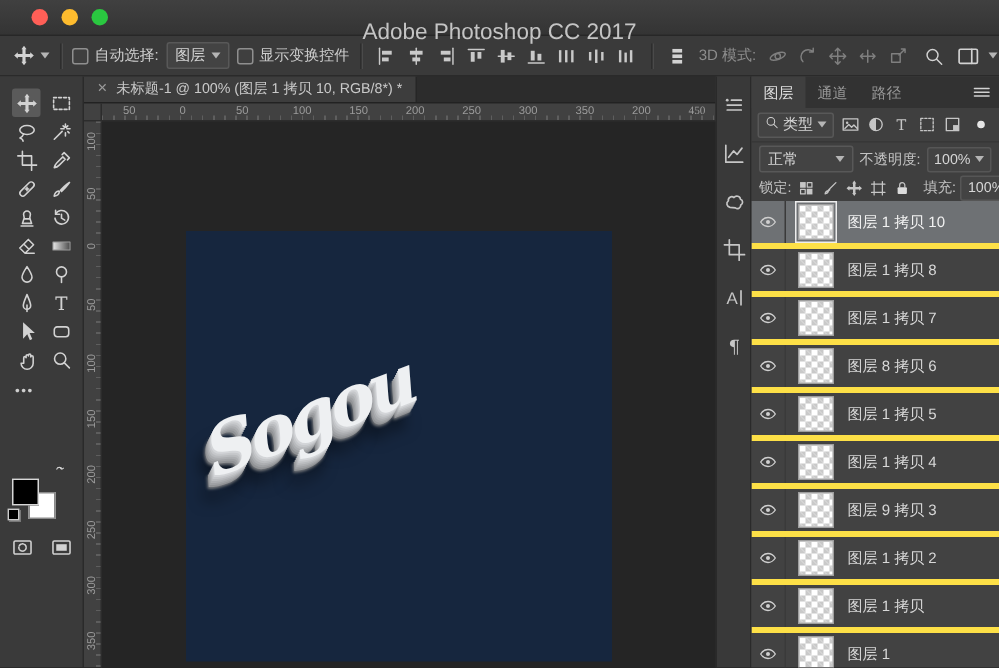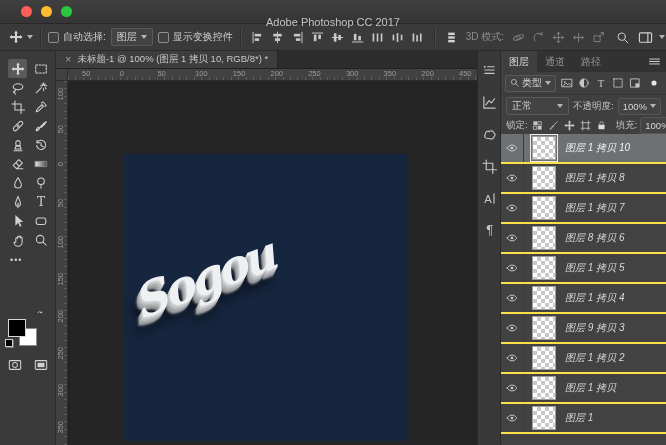--- a/index.html
+++ b/index.html
@@ -5,21 +5,21 @@
   html,body{margin:0;padding:0;}
   body{width:666px;height:445px;overflow:hidden;background:#1e1e1e;
        font-family:"Liberation Sans","DejaVu Sans",sans-serif;}
   .app{position:relative;width:666px;height:445px;background:#3a3a3a;color:#ccc;font-size:11px;}
 
   
   .titlebar{height:23px;background:linear-gradient(#404040,#343434);border-bottom:1px solid #272727;
             display:flex;align-items:center;position:relative;}
   .lights{display:flex;gap:9px;padding-left:21px;z-index:2;}
   .light{width:11px;height:11px;border-radius:50%;}
-  .title{position:absolute;left:0;right:0;text-align:center;font-size:11px;color:#c4c4c4;margin-top:20px;}
+  .title{position:absolute;left:0;right:0;text-align:center;font-size:15px;color:#c4c4c4;margin-top:20px;}
 
   
   .optionsbar{height:26px;background:#3a3a3a;border-bottom:1px solid #2a2a2a;
               display:flex;align-items:center;padding:0 6px;gap:5px;white-space:nowrap;}
   .obtn{display:flex;align-items:center;gap:2px;}
   .vsep{width:1px;height:17px;background:#2d2d2d;box-shadow:1px 0 0 #4a4a4a;margin:0 2px;flex:none;}
   .cbl{display:flex;align-items:center;gap:4px;font-size:10px;color:#cfcfcf;text-align:center;}
   .checkbox{width:9px;height:9px;border:1px solid #8f8f8f;border-radius:2px;background:#3f3f3f;flex:none;}
   .dd{display:inline-flex;align-items:center;gap:4px;background:#434343;border:1px solid #585858;
       border-radius:2px;height:16px;padding:0 5px;font-size:10px;color:#d6d6d6;}
@@ -88,21 +88,21 @@
   .filterrow .dd{height:15px;padding:0 4px;gap:3px;}
   .fic{width:17px;height:16px;display:flex;align-items:center;justify-content:center;}
   .blendrow{height:22px;display:flex;align-items:center;padding:0 5px;gap:4px;}
   .blend-dd{width:74px;justify-content:space-between;}
   .plabel{font-size:9.5px;color:#c3c3c3;flex:none;}
   .vdd{display:inline-flex;align-items:center;gap:3px;background:#434343;border:1px solid #565656;
        border-radius:2px;height:15px;padding:0 4px;font-size:9.5px;color:#d6d6d6;}
   .lockrow{height:17px;display:flex;align-items:center;padding:0 5px;gap:3px;}
   .lic{width:14px;height:14px;display:flex;align-items:center;justify-content:center;}
   .layerslist{flex:1;overflow:hidden;background:#424242;}
-  .lrow{height:28px;display:flex;align-items:center;border-bottom:2px solid #fde047;font-style:italic;}
+  .lrow{height:28px;display:flex;align-items:center;border-bottom:4px solid #fde047;}
   .lrow.selected{background:#6e7174;}
   .leye{width:22px;height:100%;display:flex;align-items:center;justify-content:center;
         border-right:1px solid #3a3a3a;flex:none;}
   .lthumb{width:24px;height:24px;margin:0 9px 0 8px;border:1px solid #9e9e9e;flex:none;box-sizing:border-box;}
   .checker{background-color:#fff;
      background-image:linear-gradient(45deg,#c9c9c9 25%,transparent 25%,transparent 75%,#c9c9c9 75%),
                       linear-gradient(45deg,#c9c9c9 25%,transparent 25%,transparent 75%,#c9c9c9 75%);
      background-size:8px 8px;background-position:0 0,4px 4px;}
   .lrow.selected .lthumb{outline:1px solid #ededed;outline-offset:1px;}
   .lname{font-size:10px;color:#d8d8d8;}
@@ -424,21 +424,21 @@
             <span class="hlabel" style="left: 14px;">50</span>
             <span class="hlabel" style="left: 51.7px;">0</span>
             <span class="hlabel" style="left: 89.4px;">50</span>
             <span class="hlabel" style="left: 127.1px;">100</span>
             <span class="hlabel" style="left: 164.8px;">150</span>
             <span class="hlabel" style="left: 202.5px;">200</span>
             <span class="hlabel" style="left: 240.2px;">250</span>
             <span class="hlabel" style="left: 277.9px;">300</span>
             <span class="hlabel" style="left: 315.6px;">350</span>
             <span class="hlabel" style="left: 353.3px;">200</span>
-            <span class="hlabel" style="left: 391px;">450</span>
+            <span class="hlabel" style="left: 391px; font-family: Liberation Serif, serif;">450</span>
           </div>
       </div>
       <div class="docbody">
         <div class="vruler" id="vruler">
             <span class="vlabel" style="top: 7px;">100</span>
             <span class="vlabel" style="top: 44px;">50</span>
             <span class="vlabel" style="top: 81px;">0</span>
             <span class="vlabel" style="top: 118px;">50</span>
             <span class="vlabel" style="top: 155px;">100</span>
             <span class="vlabel" style="top: 192px;">150</span>

